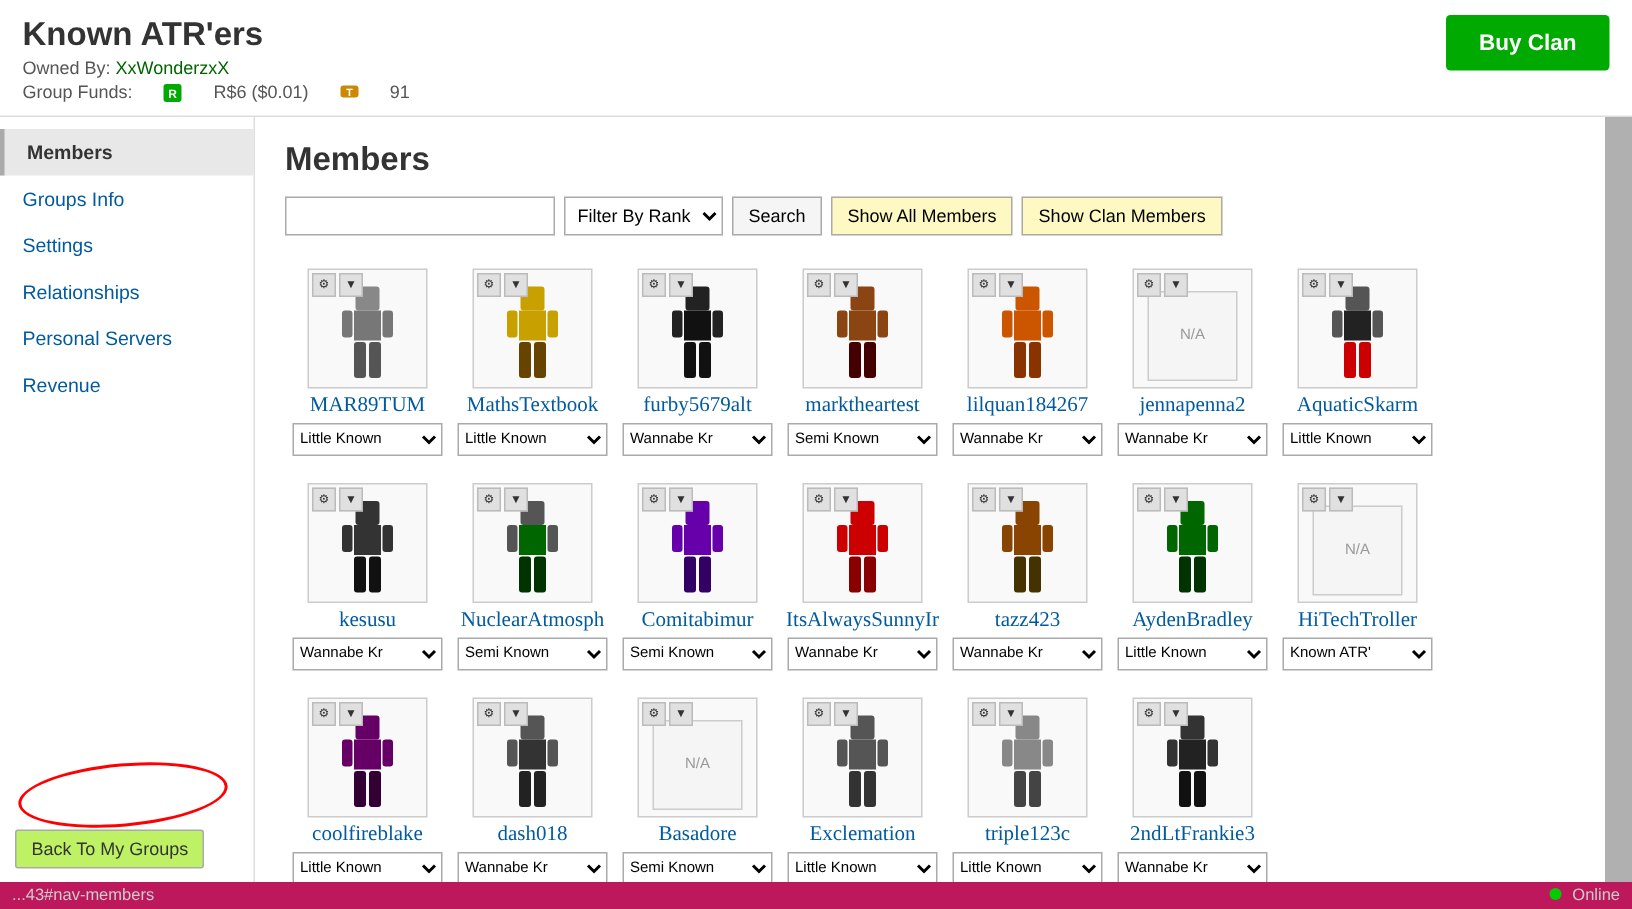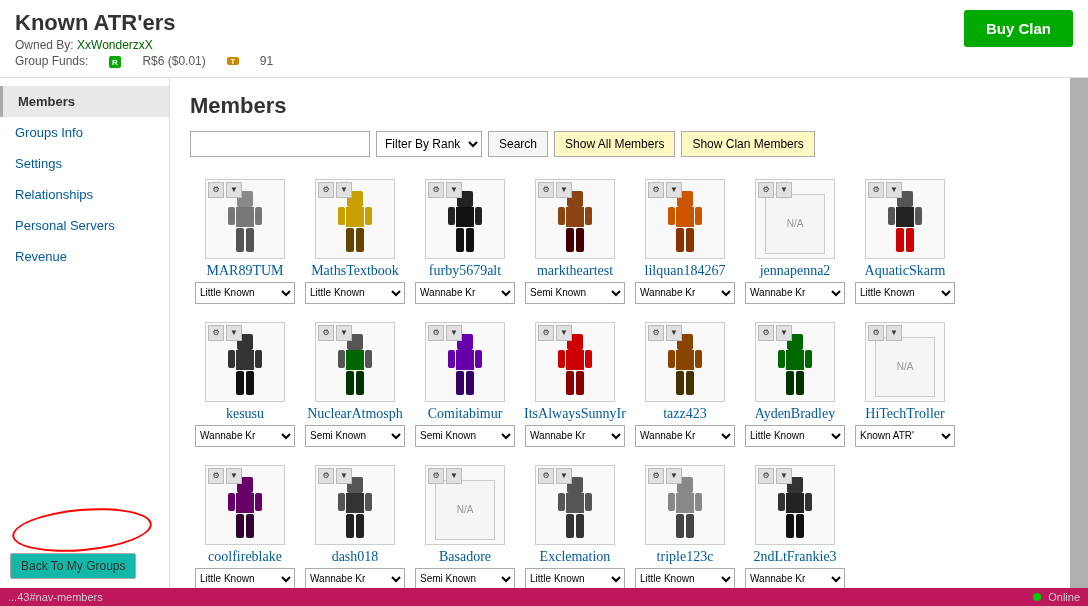--- a/index.html
+++ b/index.html
@@ -19,21 +19,21 @@
     
     .body-layout { display: flex; flex: 1; }
 
     
     .sidebar { width: 170px; background: #fff; border-right: 1px solid #ddd; padding: 8px 0; flex-shrink: 0; position: relative; }
     .sidebar-item { padding: 8px 15px; cursor: pointer; color: #005a9e; font-size: 13px; }
     .sidebar-item.active { background: #e8e8e8; color: #333; font-weight: bold; border-left: 3px solid #aaa; }
     .sidebar-item.active span { color: #333; }
 
     .back-btn-wrapper { position: absolute; bottom: 40px; left: 10px; }
-    .back-btn { background: #14b8a6; border: 1px solid #aaa; padding: 5px 10px; cursor: pointer; font-size: 12px; color: #333; border-radius: 2px; }
+    .back-btn { background: #bef264; border: 1px solid #aaa; padding: 5px 10px; cursor: pointer; font-size: 12px; color: #333; border-radius: 2px; }
 
     
     .red-circle { position: absolute; bottom: 28px; left: 2px; width: 140px; height: 42px; border: 2px solid red; border-radius: 50%; pointer-events: none; transform: rotate(-5deg); }
 
     
     .main-content { flex: 1; padding: 15px 20px; background: #fff; overflow-y: auto; }
     .main-title { font-size: 22px; font-weight: bold; color: #333; margin-bottom: 12px; }
 
     
     .search-bar { display: flex; align-items: flex-start; gap: 6px; margin-bottom: 18px; flex-wrap: wrap; }

